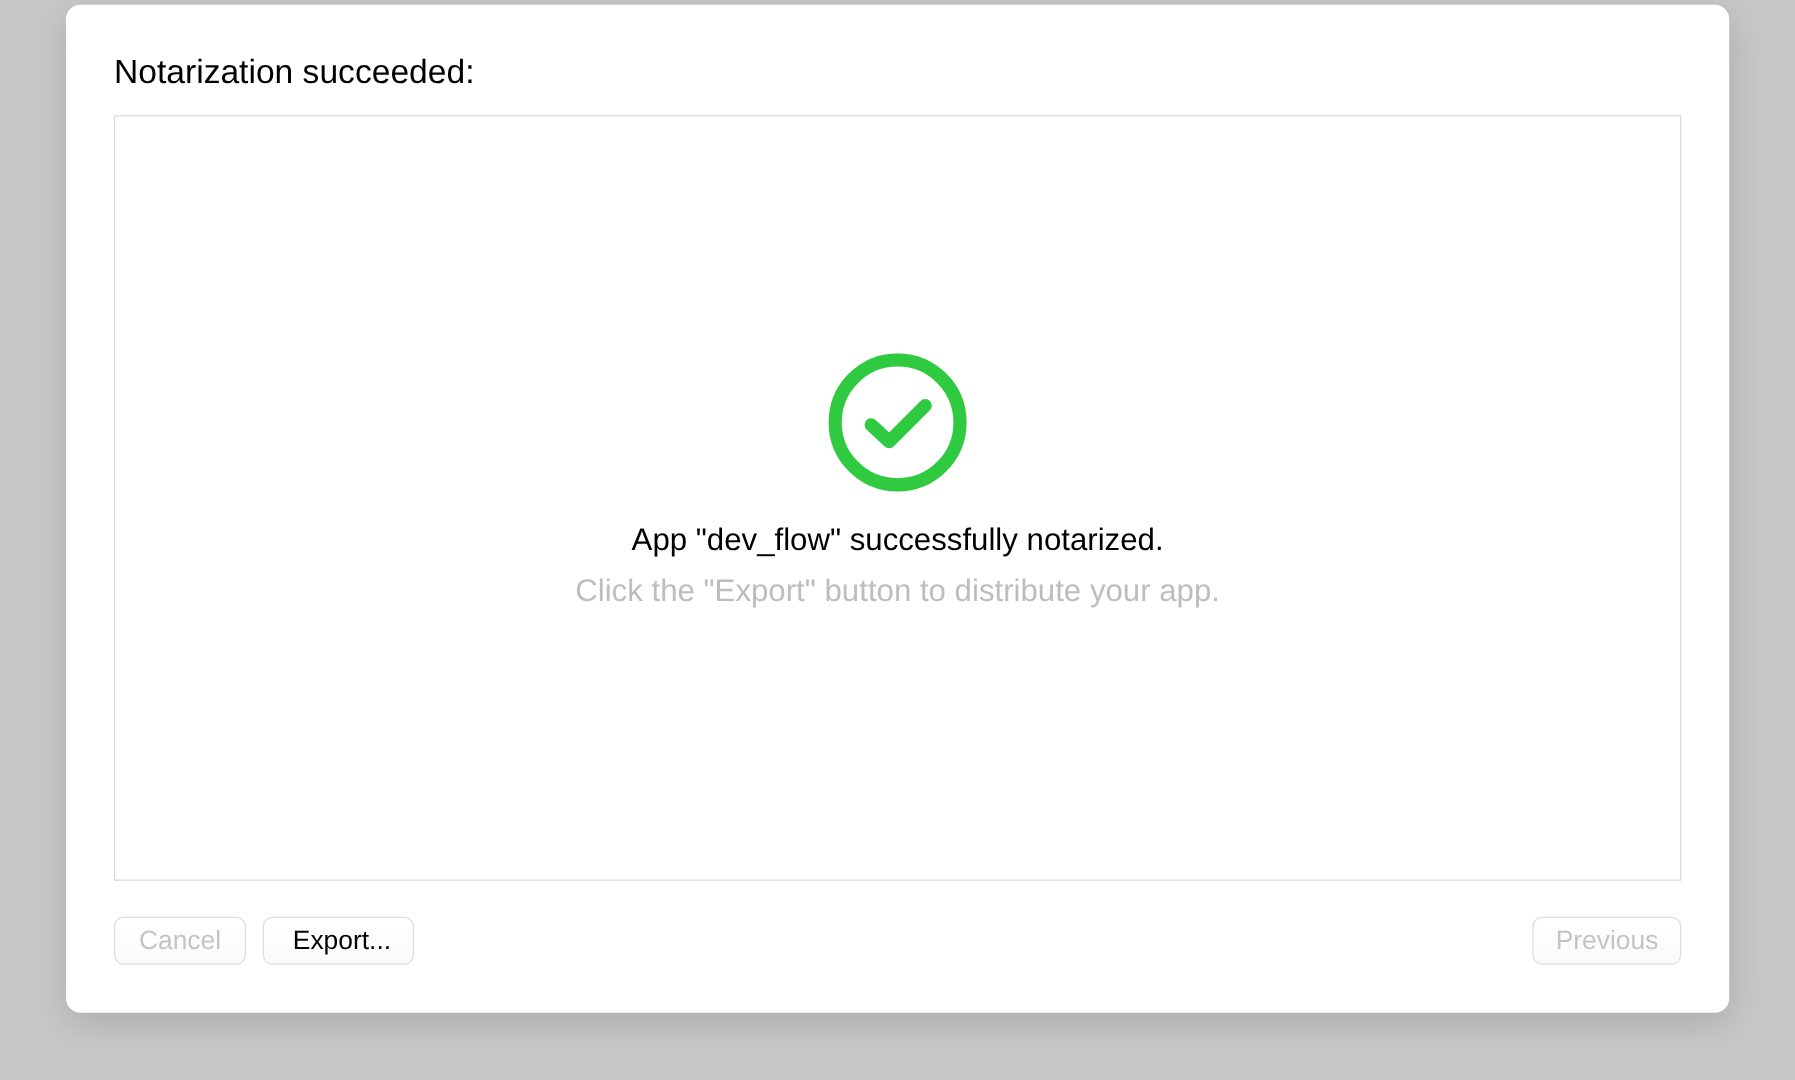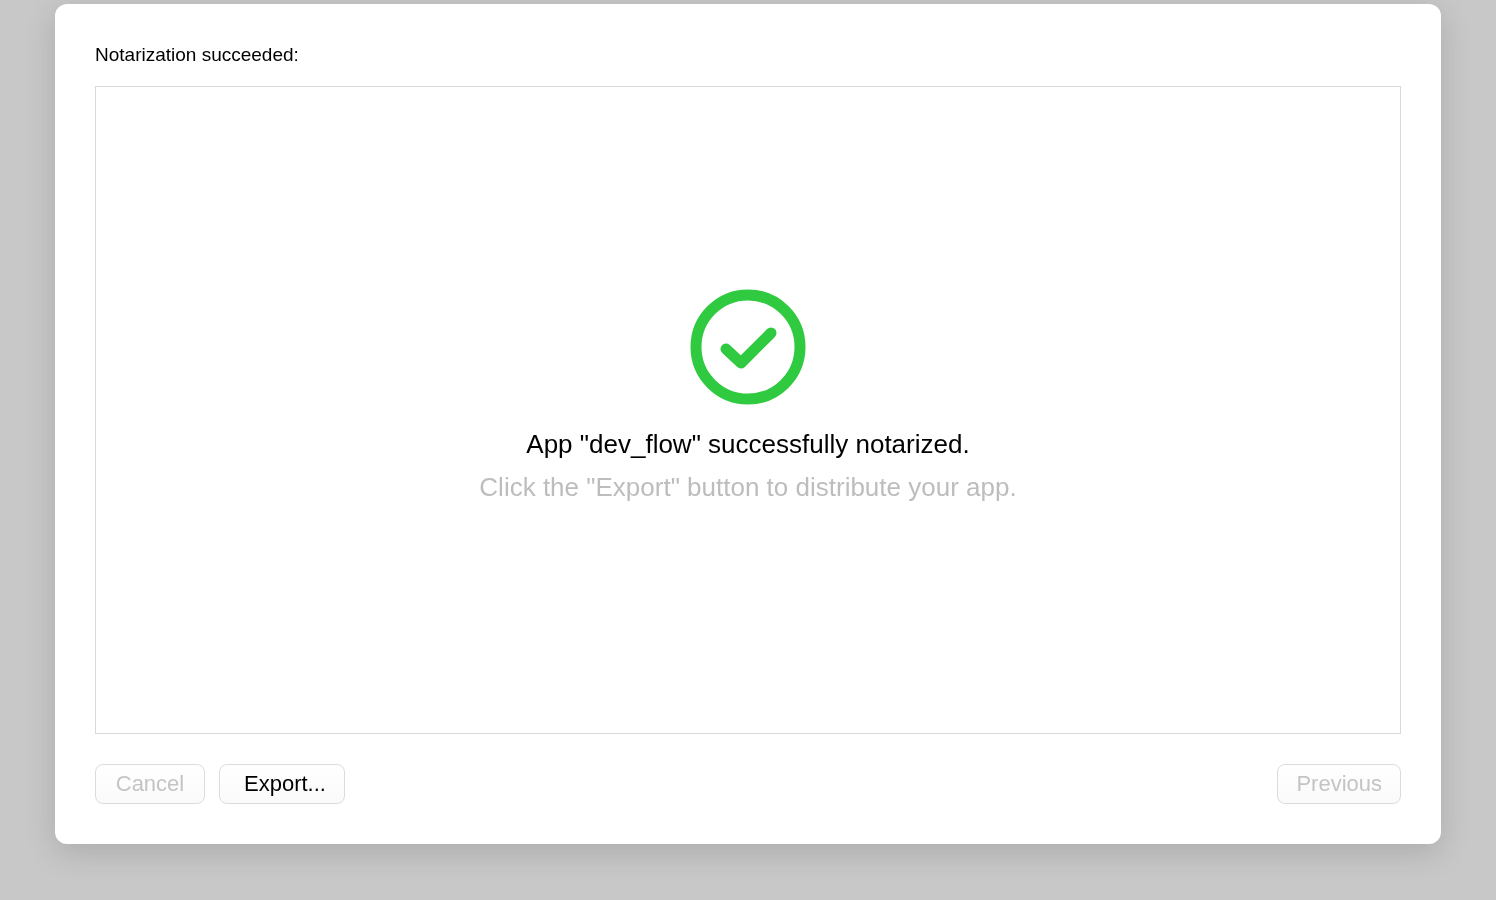--- a/index.html
+++ b/index.html
@@ -25,21 +25,21 @@
       height: 840px;
       border-radius: 12px;
       box-shadow: 0 8px 32px rgba(0,0,0,0.15);
       padding: 40px;
       display: flex;
       flex-direction: column;
       position: relative;
     }
 
     .dialog-title {
-      font-size: 19px;
+      font-size: 28px;
       font-weight: 400;
       color: #000;
       margin-bottom: 20px;
     }
 
     .content-panel {
       flex: 1;
       border: 1px solid #d9d9d9;
       background: #ffffff;
       display: flex;

